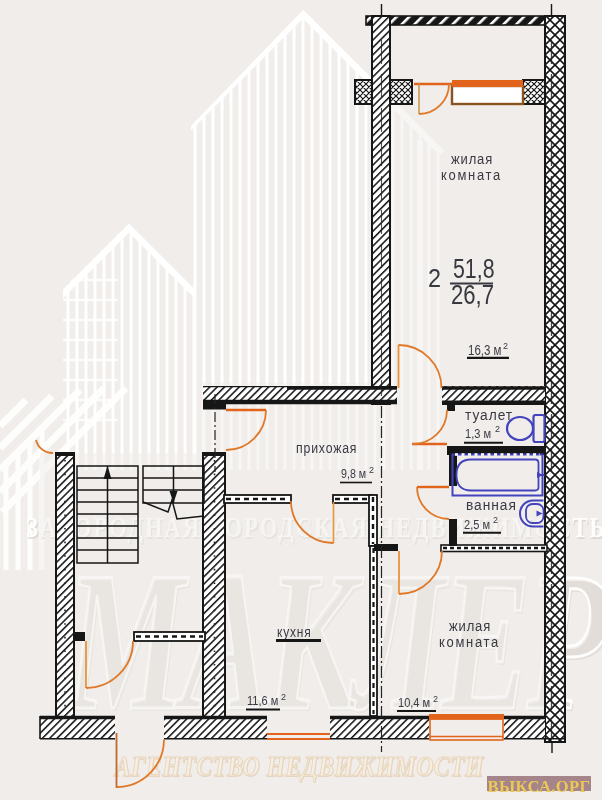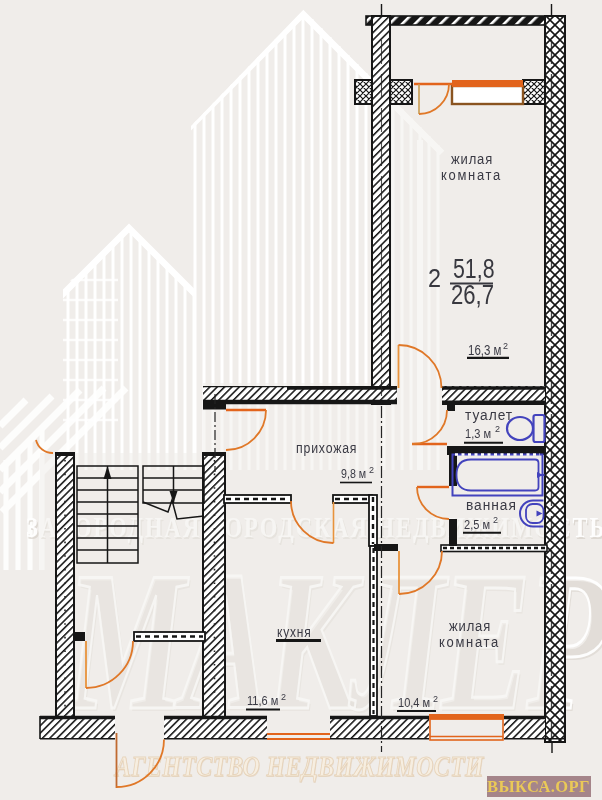--- a/index.html
+++ b/index.html
@@ -9,23 +9,23 @@
  font-family:"Liberation Serif",serif;font-weight:bold;font-size:29px;letter-spacing:2.5px;
  color:rgba(255,255,255,0.92);text-shadow:1.5px 1.5px 0 rgba(208,201,194,0.6);white-space:nowrap;}
 #wm2{position:absolute;left:66px;top:526px;transform:scaleX(0.67);transform-origin:left top;
  font-family:"Liberation Serif",serif;font-style:italic;font-weight:bold;font-size:200px;letter-spacing:-6px;
  color:rgba(244,242,240,0.0);-webkit-text-stroke:3px rgba(255,255,255,0.92);
  text-shadow:2.5px 2.5px 0 rgba(212,205,198,0.5);white-space:nowrap;}
 #wm3{position:absolute;left:115px;top:750px;transform:scaleX(0.82);transform-origin:left top;
  font-family:"Liberation Serif",serif;font-style:italic;font-weight:bold;font-size:29px;letter-spacing:0.5px;
  color:rgba(247,238,226,0.95);-webkit-text-stroke:1px rgba(224,196,162,0.6);
  text-shadow:1px 1px 0 rgba(219,196,168,0.4);white-space:nowrap;}
-#banner{position:absolute;left:487px;top:776px;width:104px;height:21px;background:#a5858a;
+#banner{position:absolute;left:487px;top:776px;width:104px;height:15px;background:#a5858a;
  font-family:"Liberation Serif",serif;font-weight:bold;font-size:16.5px;color:#eac957;
- line-height:22px;letter-spacing:0.4px;}
+ text-align:center;line-height:22px;letter-spacing:0.4px;}
 svg{position:absolute;left:0;top:0;}
 </style>
 </head>
 <body>
 <svg id="bg" width="602" height="800" viewBox="0 0 602 800">
 
  <defs>
   <clipPath id="tw1">
         <polygon points="305,8 445,148 445,470 191,470 191,126"></polygon>
       </clipPath>

